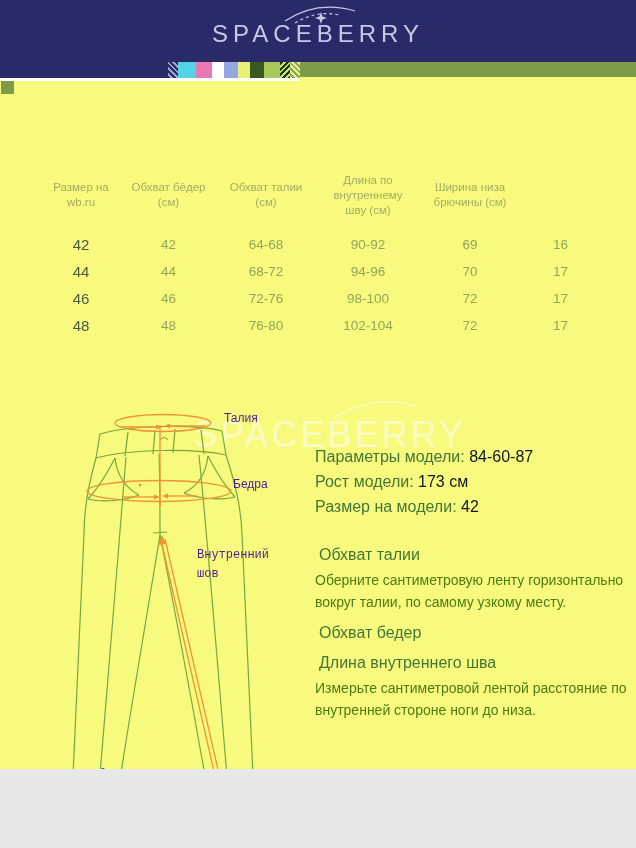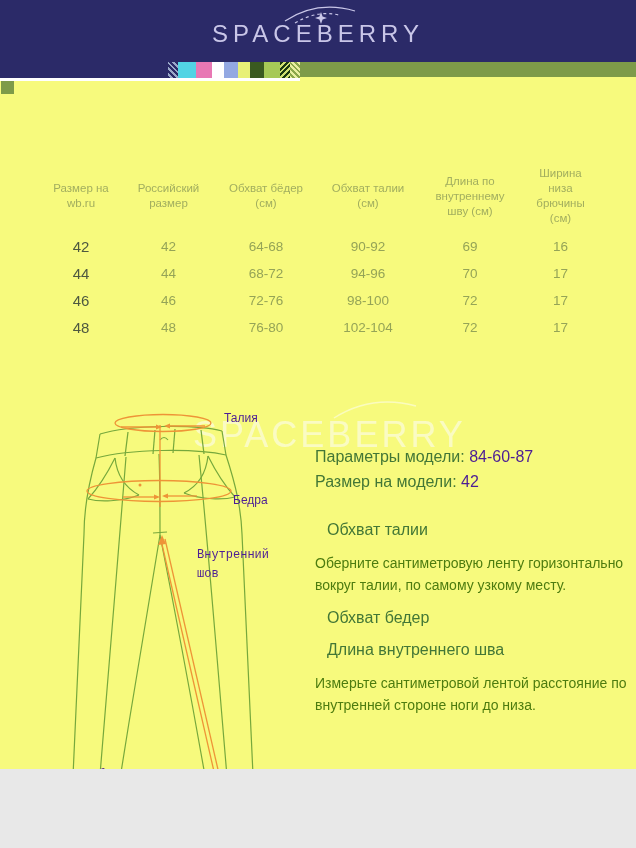--- a/index.html
+++ b/index.html
@@ -50,31 +50,31 @@
 
   
   .pants-svg{position:absolute;left:55px;top:396px;width:275px;height:415px;}
   .watermark{
     position:absolute;left:193px;top:414px;color:#fbfccb;opacity:.9;
     font-size:36px;letter-spacing:3px;white-space:nowrap;pointer-events:none;
   }
   .wm-comet{position:absolute;left:330px;top:396px;width:90px;height:26px;opacity:.85;}
   .dlabel{position:absolute;color:#4c1d95;font-size:12px;line-height:19px;}
   .lbl-waist{left:224px;top:409px;}
-  .lbl-hips{left:233px;top:491px;text-align:center;}
+  .lbl-hips{left:233px;top:475px;text-align:center;}
   .lbl-inseam{left:197px;top:546px;width:100px;font-family:Liberation Mono, monospace;}
   .lbl-hem{left:74px;top:765px;}
 
   
   .right-col{position:absolute;left:315px;top:444px;width:320px;}
   .model-line{font-size:16px;line-height:25px;color:#437736;}
-  .model-line .val{color:#4c1d95;}
+  .model-line .val{color:#0f172a;}
   .guide{margin-top:26px;}
   .guide-section{margin-bottom:10px;}
-  .guide-title{font-size:16px;line-height:20px;color:#437736;margin:12px;}
+  .guide-title{font-size:16px;line-height:20px;color:#437736;margin:4px;}
   .guide-desc{font-size:14px;line-height:22px;color:#4d7c0f;margin:0 0 0 0;width:320px;}
 </style>
 </head>
 <body>
 
 <div id="screen">
 
   <div class="navbar">
     <div class="logo-wrap">
       <div class="logo-text">SPACEBERRY</div>
@@ -99,21 +99,20 @@
     <span class="g8"></span>
     <span class="g9"></span>
     <span class="g10"></span>
   </div>
   <div class="white-line"></div>
   <div class="olive-square"></div>
 
   <div class="size-table">
     <div class="t-row t-head">
       <div class="cell">Размер на wb.ru</div>
-      <div class="cell">Российский размер</div>
       <div class="cell">Обхват бёдер (см)</div>
       <div class="cell">Обхват талии (см)</div>
       <div class="cell">Длина по внутреннему шву (см)</div>
       <div class="cell">Ширина низа брючины (см)</div>
     </div>
     <div class="t-body">
       <div class="t-row">
         <div class="cell size">42</div>
         <div class="cell">42</div>
         <div class="cell">64-68</div>
@@ -209,20 +208,24 @@
   <div class="dlabel lbl-hips">Бедра</div>
   <div class="dlabel lbl-inseam">Внутренний шов</div>
   <div class="dlabel lbl-hem">Низ брючины</div>
 
   <div class="right-col">
     <div class="model-line">
       <span>Параметры модели:</span>
       <span class="val">84-60-87</span>
     </div>
     <div class="model-line">
+      <span>Рост модели:</span>
+      <span class="val">173 см</span>
+    </div>
+    <div class="model-line">
       <span>Размер на модели:</span>
       <span class="val">42</span>
     </div>
 
     <div class="guide">
       <div class="guide-section">
         <p class="guide-title">Обхват талии</p>
         <p class="guide-desc">Оберните сантиметровую ленту горизонтально вокруг талии, по самому узкому месту.</p>
       </div>
       <div class="guide-section">

